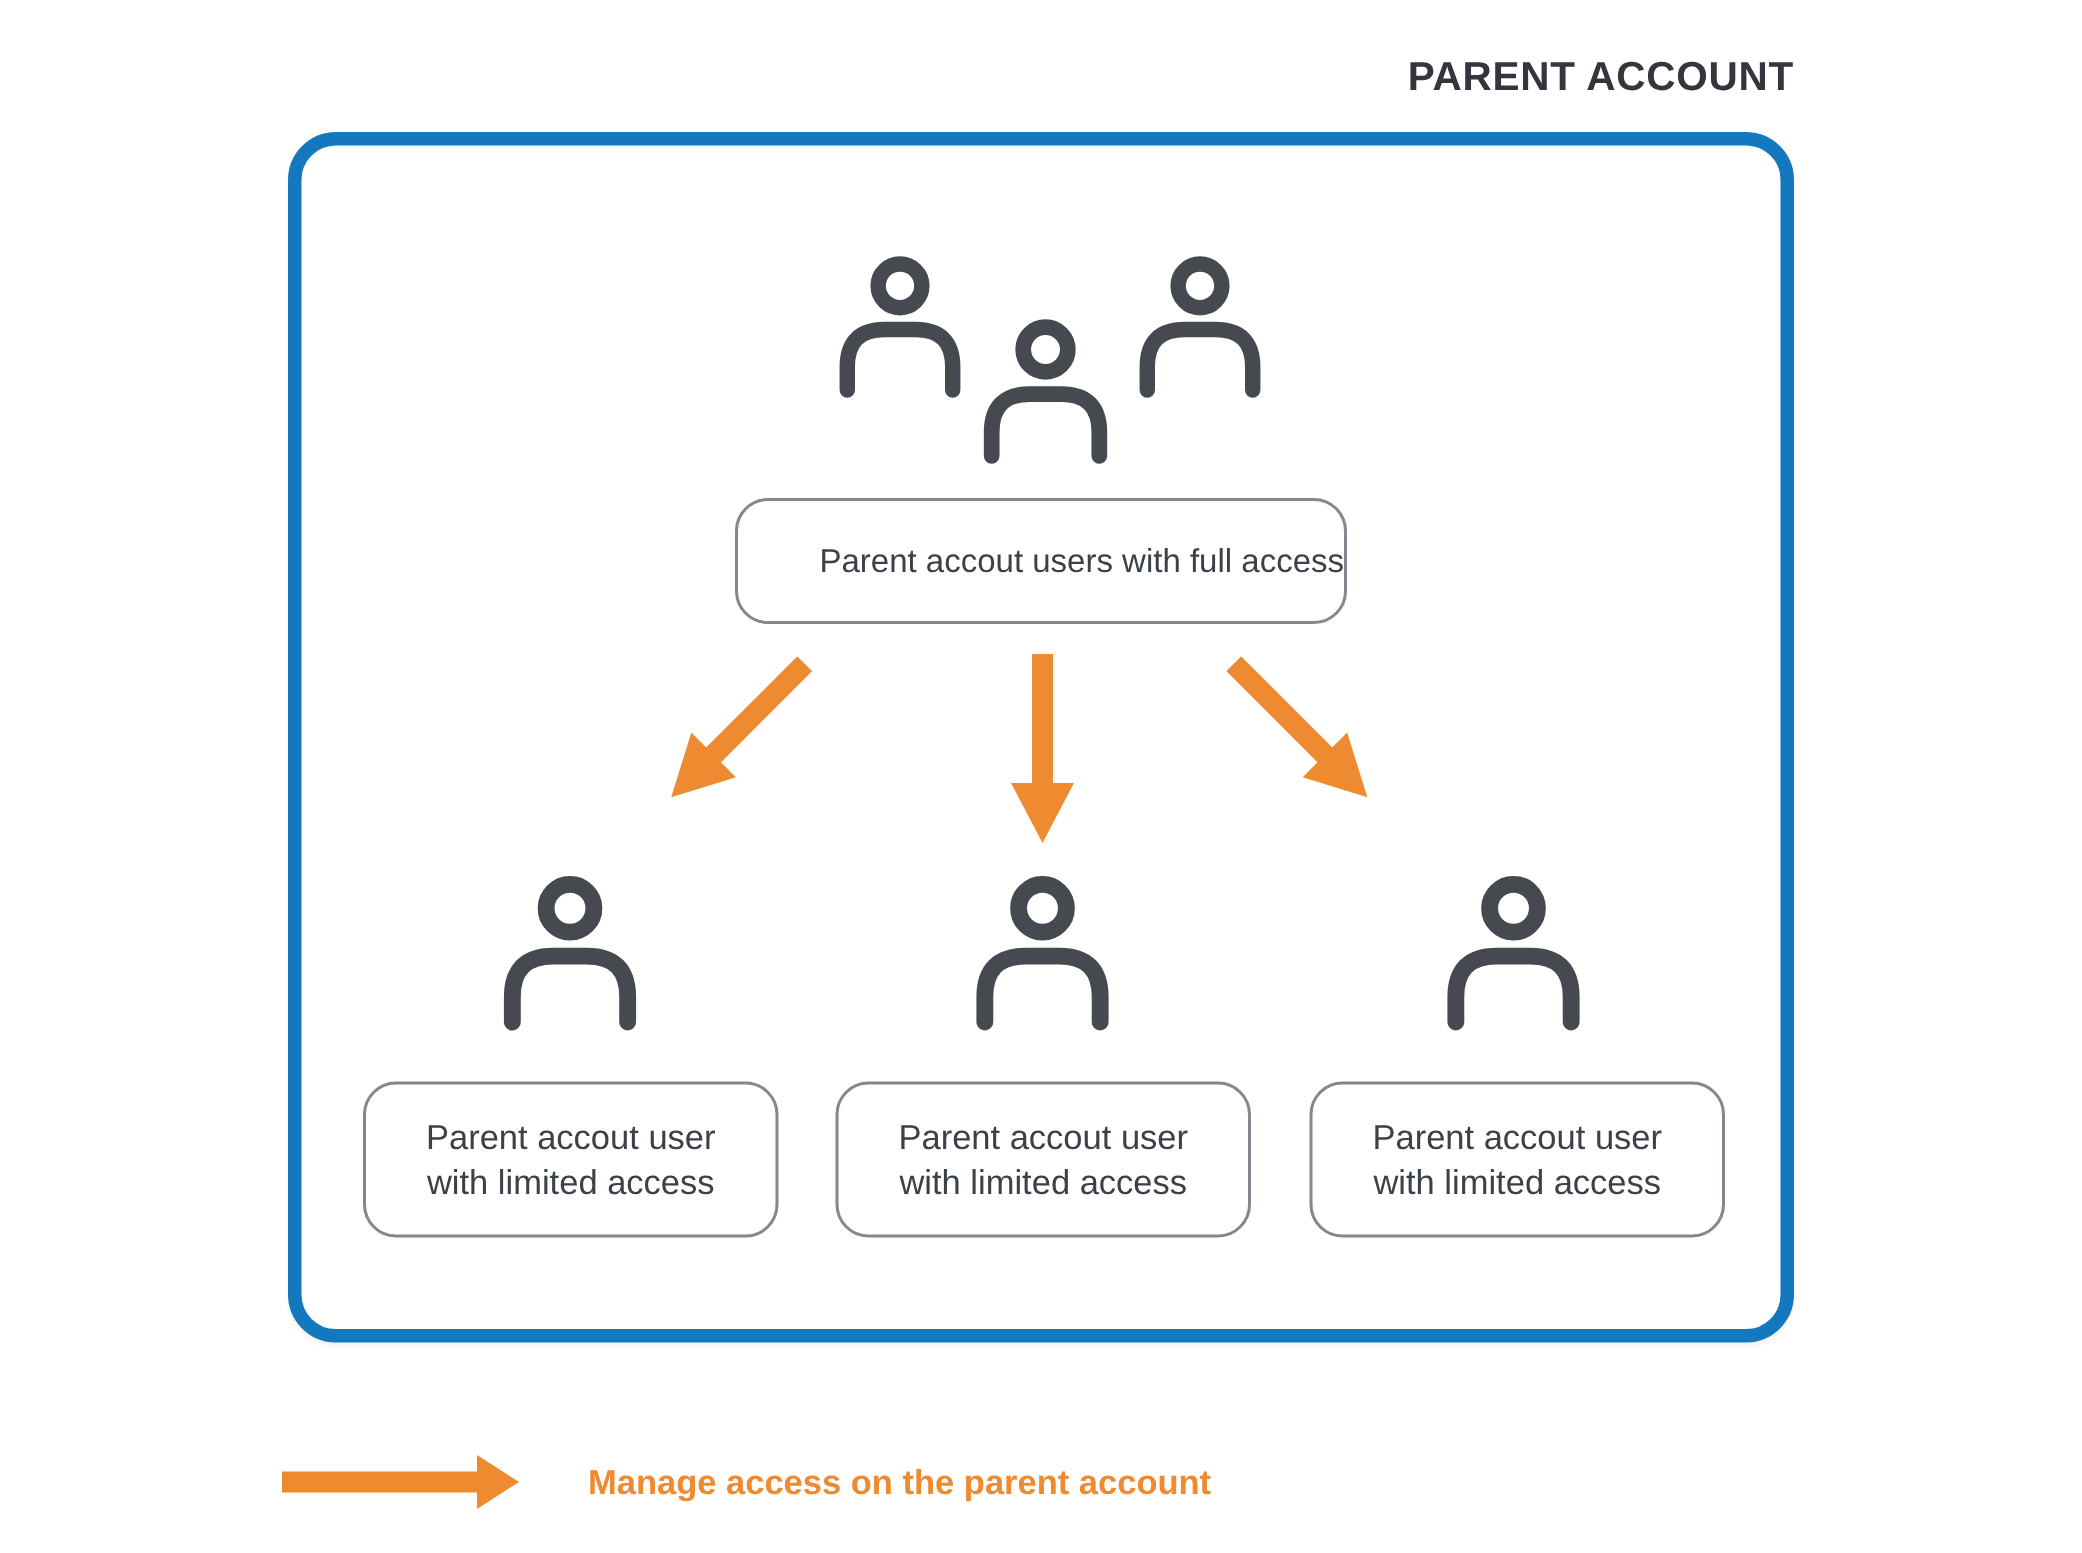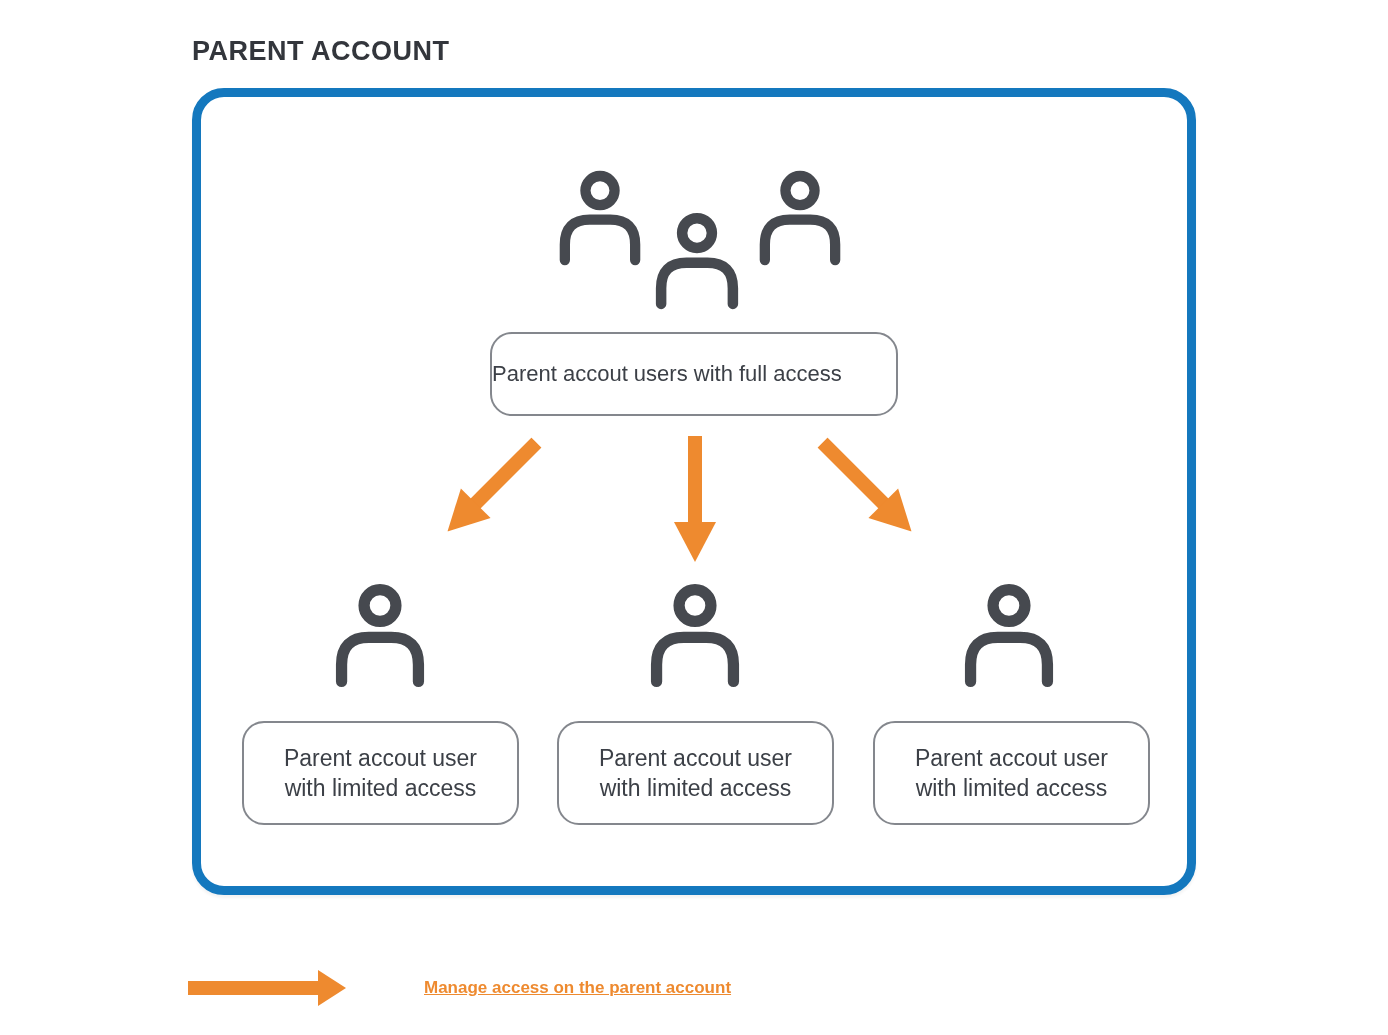--- a/index.html
+++ b/index.html
@@ -16,21 +16,21 @@
   .stage{
     position:relative;
     width:1388px;
     height:1035px;
     background:#ffffff;
     overflow:hidden;
   }
   .diagram-title{
     position:absolute;
     left:192px; top:36px; width:1004px;
-    text-align:left;
+    text-align:right;
     font-size:27px;
     font-weight:bold;
     letter-spacing:0.5px;
     color:var(--title-dark);
   }
   .parent-box{
     position:absolute;
     left:192px; top:88px;
     width:1004px; height:807px;
     border:9px solid var(--border-blue);
@@ -43,21 +43,21 @@
     left:547px; top:166px;
     width:300px; height:150px;
   }
   .pill{
     position:absolute;
     border:2.5px solid var(--box-border-gray);
     border-radius:22px;
     background:#ffffff;
     display:flex;
     align-items:center;
-    justify-content:flex-start;
+    justify-content:flex-end;
     text-align:center;
     color:var(--text-dark);
   }
   .pill-full{
     left:490px; top:332px;
     width:408px; height:84px;
     font-size:22px;
     white-space:nowrap;
   }
   .pill-limited{
@@ -84,26 +84,25 @@
   .user-icon.u3{left:962px;}
   .legend{
     position:absolute;
     left:188px; top:964px;
     height:48px;
     display:flex;
     align-items:center;
   }
   .legend-arrow{width:160px; height:48px; flex:none;}
   .legend-label{
-    margin-left:76px;
-    font-size:17px;
+    margin-left:44px;
+    font-size:23px;
     font-weight:bold;
     color:var(--accent-orange);
     white-space:nowrap;
-    text-decoration:underline;
   }
   .orange-fill{fill:var(--accent-orange);}
   .icon-stroke{fill:none; stroke:var(--icon-gray); stroke-width:12; stroke-linecap:round;}
   .defs-hidden{position:absolute; width:0; height:0; overflow:hidden;}
 </style>
 </head>
 <body>
 
 <svg class="defs-hidden" aria-hidden="true">
   <defs>

